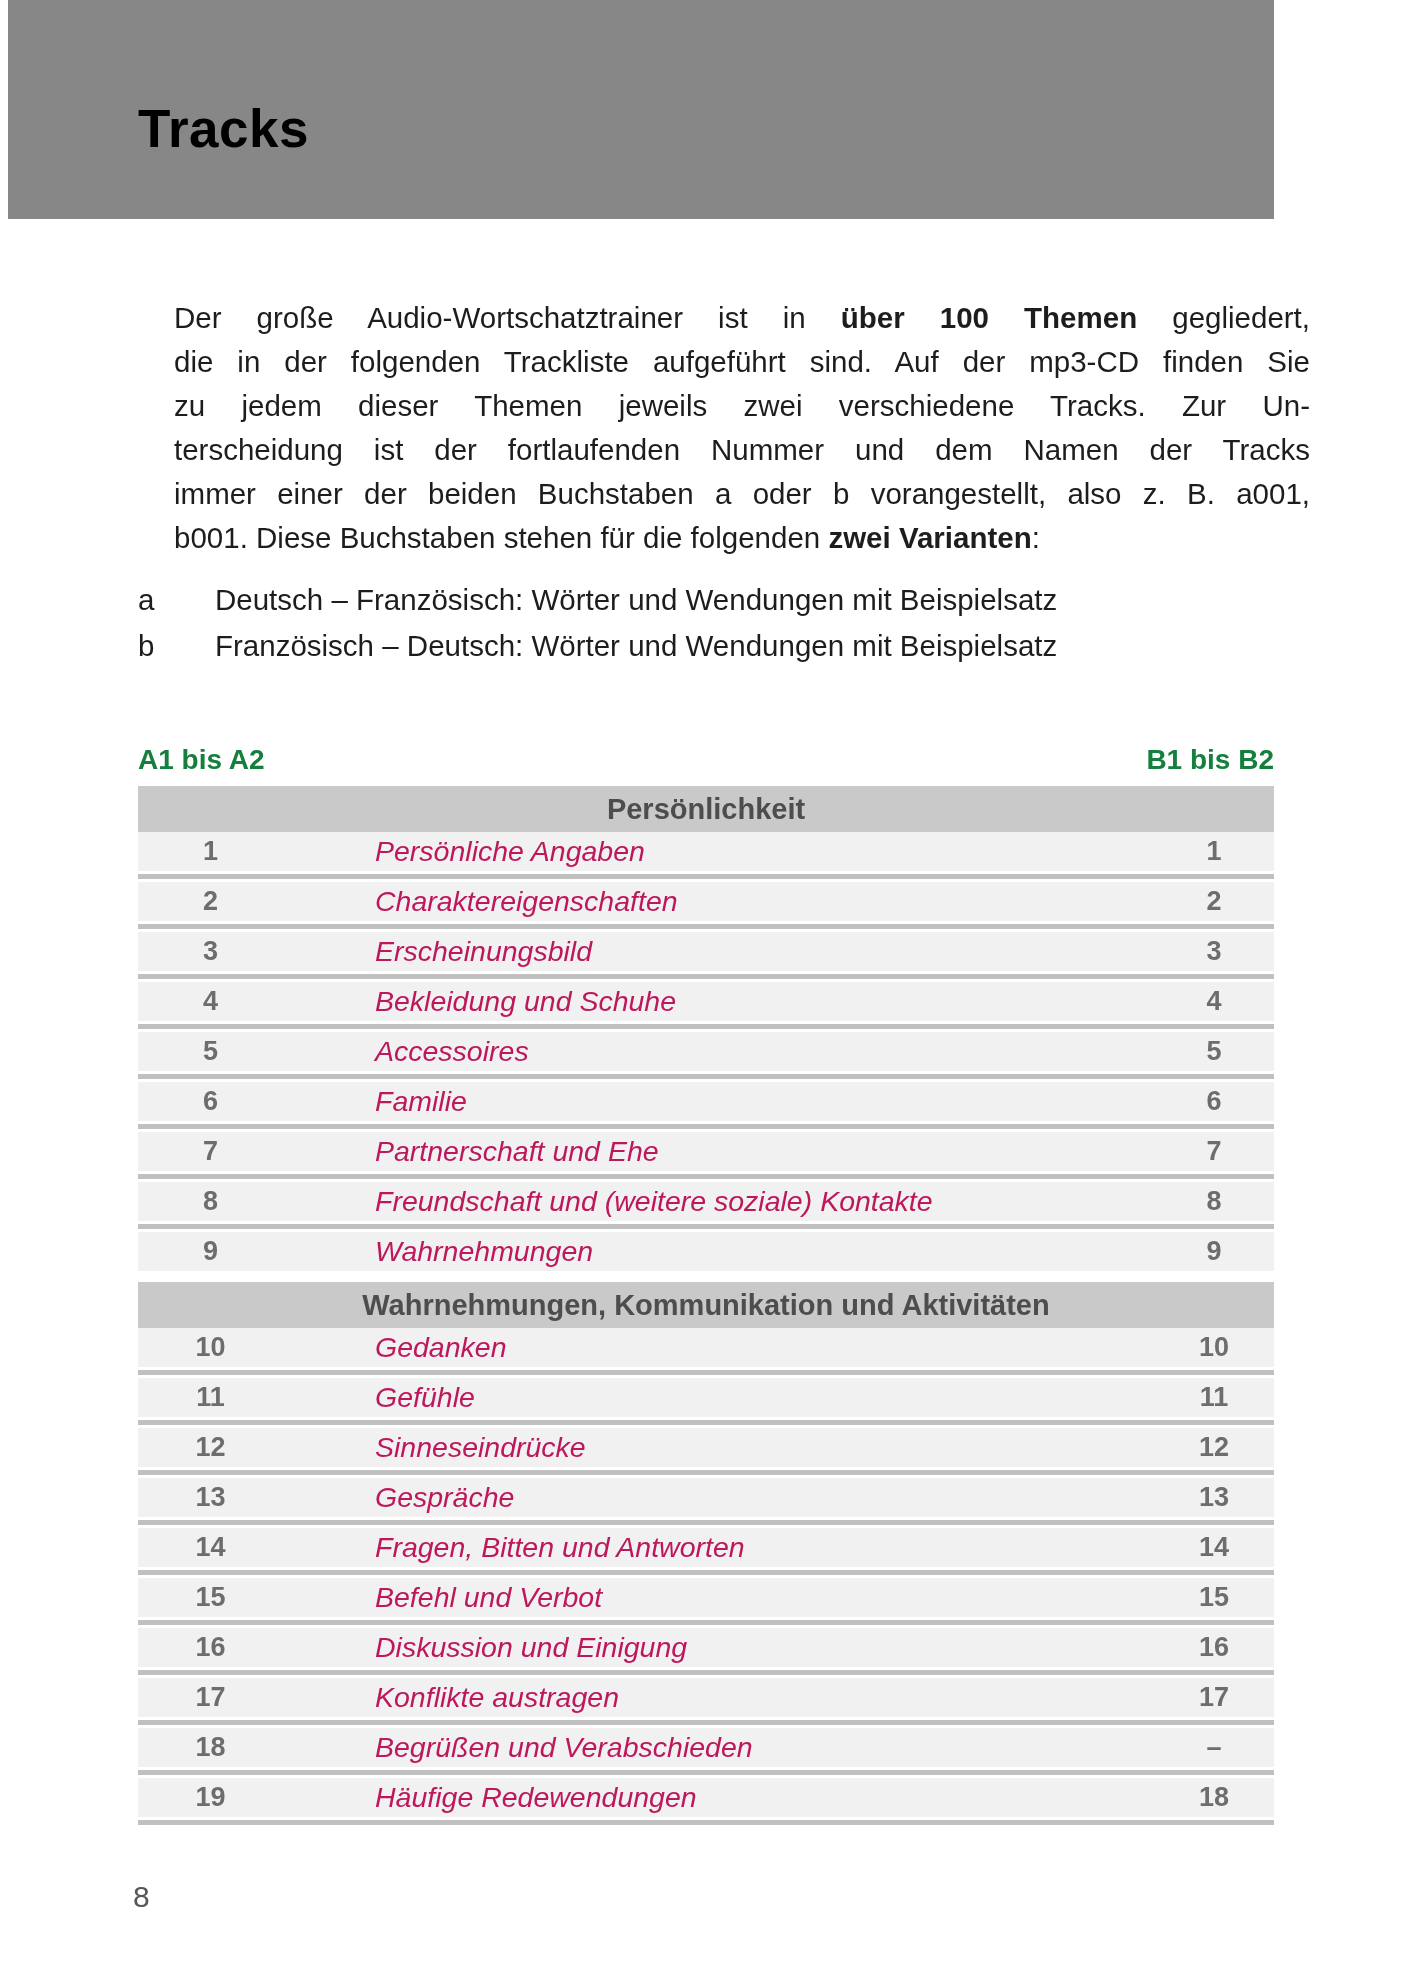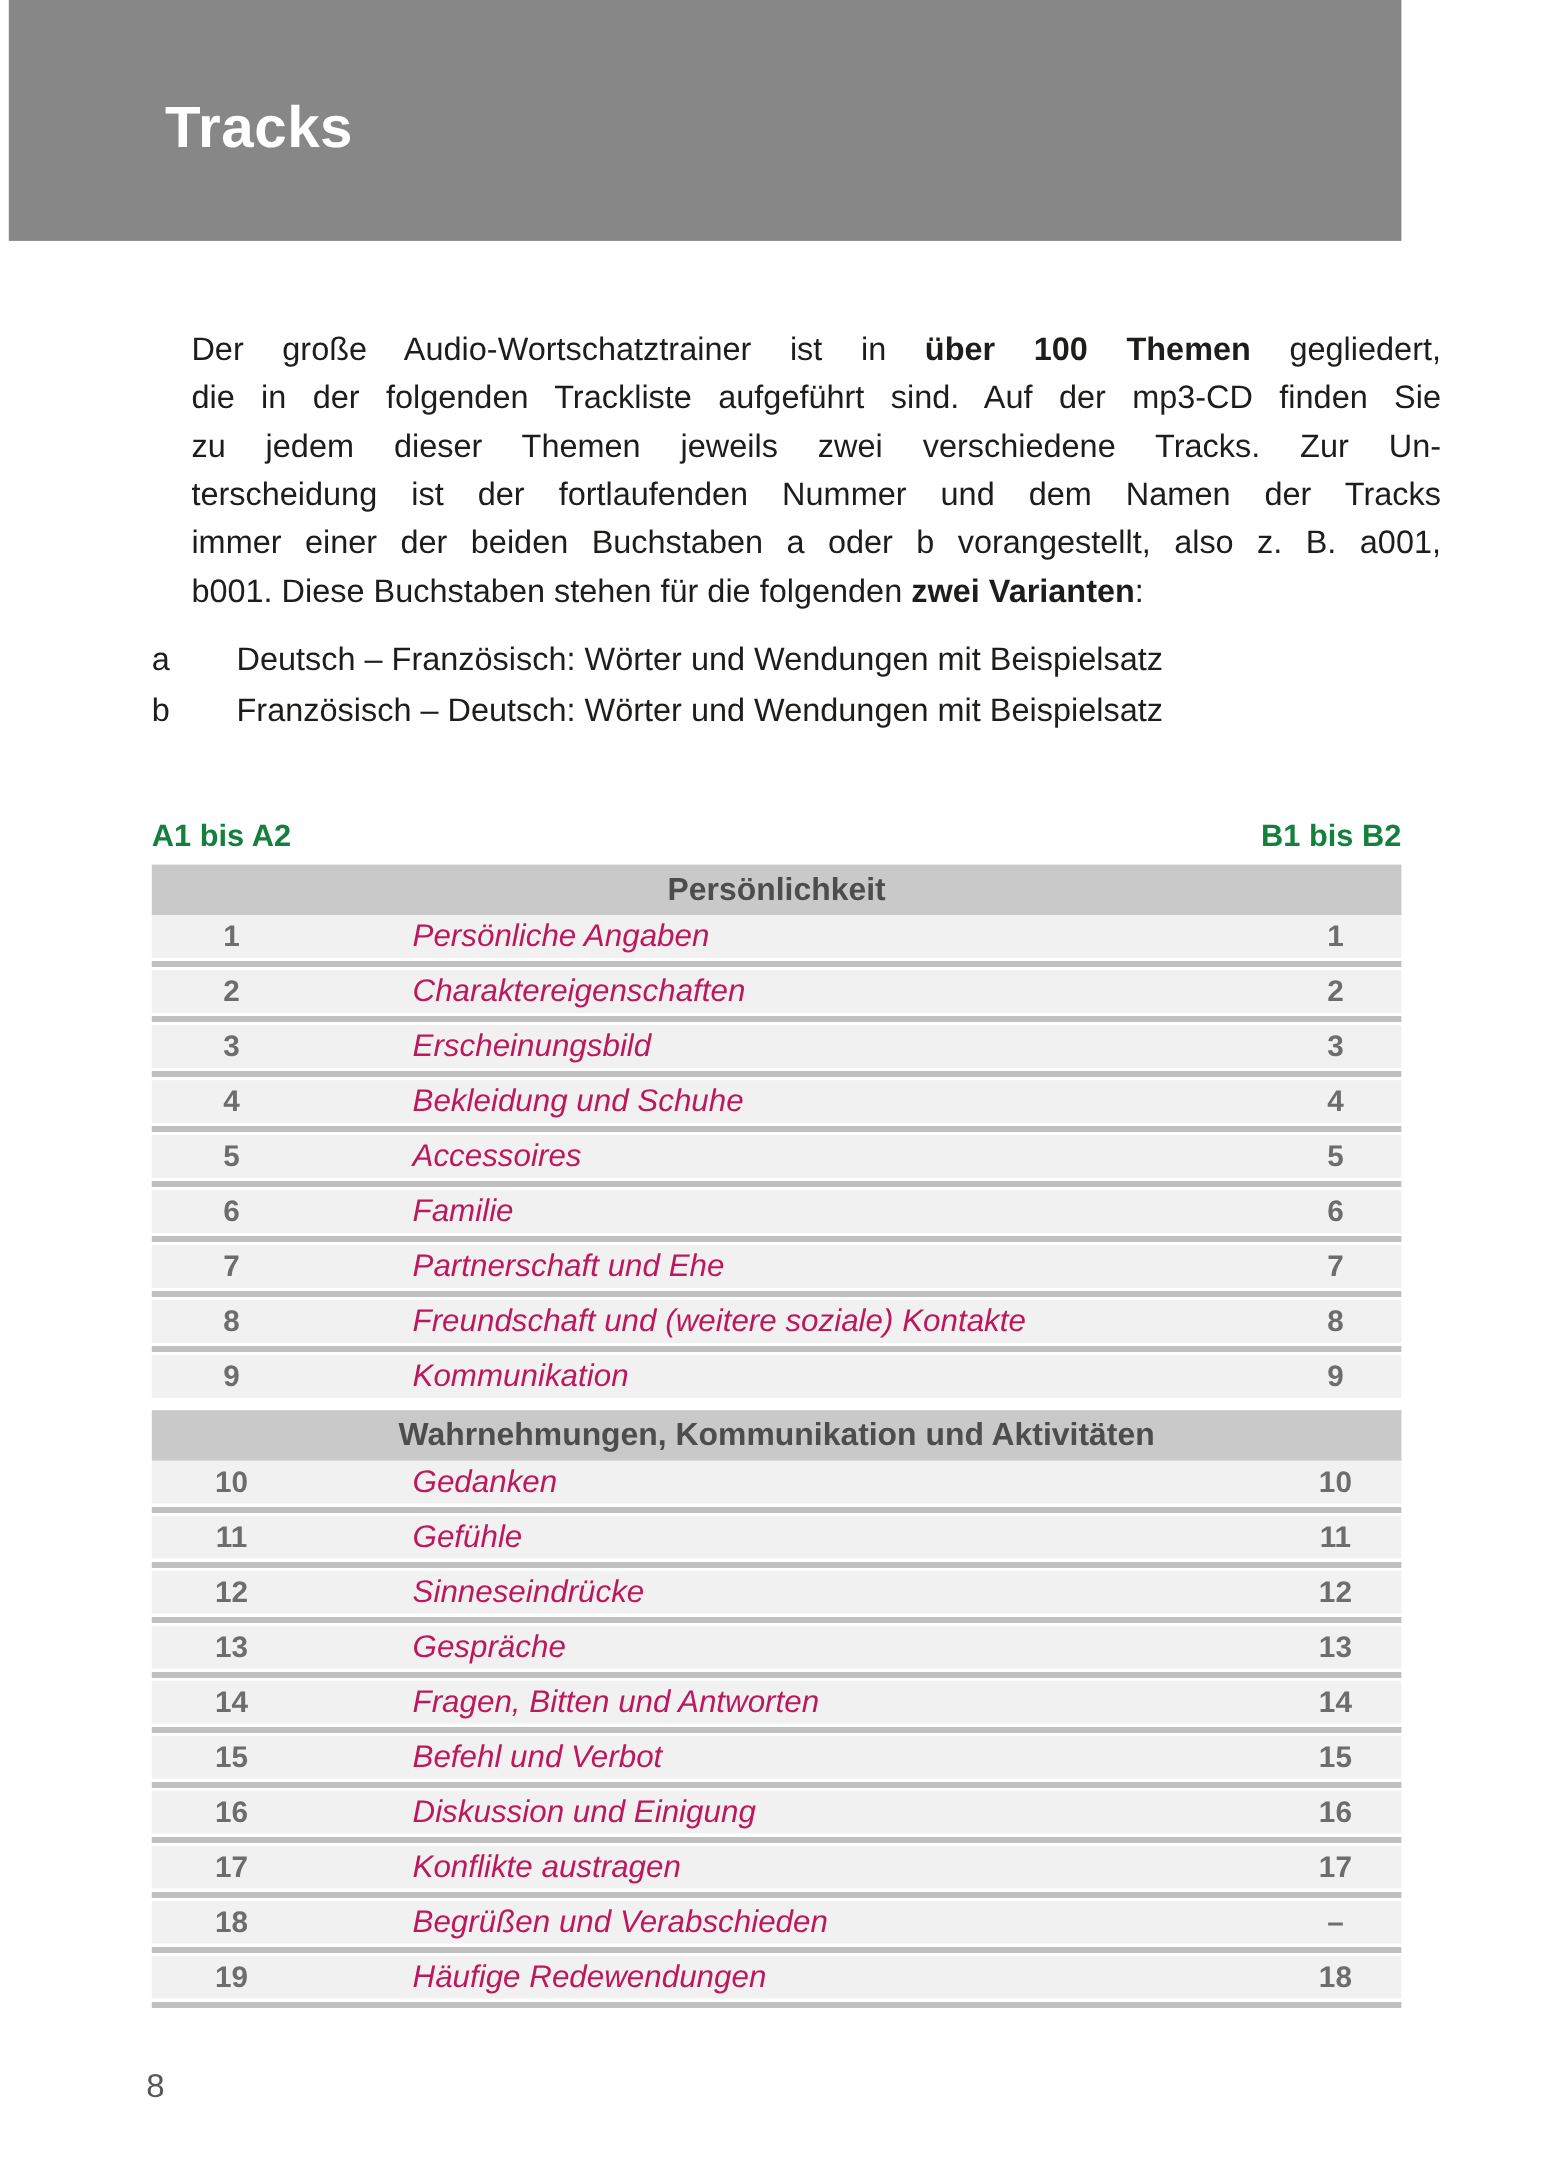--- a/index.html
+++ b/index.html
@@ -12,21 +12,21 @@
     overflow:hidden;
   }
   
   .banner{
     position:absolute;left:8px;top:0;width:1266px;height:219px;
     background:#878787;
     display:flex;align-items:flex-end;
     padding:0 0 64px 130px;box-sizing:border-box;
   }
   .banner h1{
-    margin:12px;font-size:53px;line-height:1;font-weight:700;color:#ffffff;
+    margin:0;font-size:53px;line-height:1;font-weight:700;color:#000000;
     letter-spacing:0.5px;
   }
   
   .intro{
     position:absolute;left:138px;top:296px;width:1136px;
     font-size:29.5px;line-height:44px;margin-left:36px;
   }
   .intro-line{text-align:justify;text-align-last:justify;white-space:normal;}
   .intro-line.last{text-align:last;text-align-last:left;}
   .intro-line b{font-weight:700;}
@@ -154,21 +154,21 @@
       </div>
       <div class="divider lined"></div>
       <div class="track-row">
         <div class="cell-a">8</div>
         <div class="cell-title">Freundschaft und (weitere soziale) Kontakte</div>
         <div class="cell-b">8</div>
       </div>
       <div class="divider lined"></div>
       <div class="track-row">
         <div class="cell-a">9</div>
-        <div class="cell-title">Kommunikation</div>
+        <div class="cell-title">Wahrnehmungen</div>
         <div class="cell-b">9</div>
       </div>
       <div class="divider"></div>
       <div class="section-band">Wahrnehmungen, Kommunikation und Aktivitäten</div>
       <div class="track-row">
         <div class="cell-a">10</div>
         <div class="cell-title">Gedanken</div>
         <div class="cell-b">10</div>
       </div>
       <div class="divider lined"></div>

